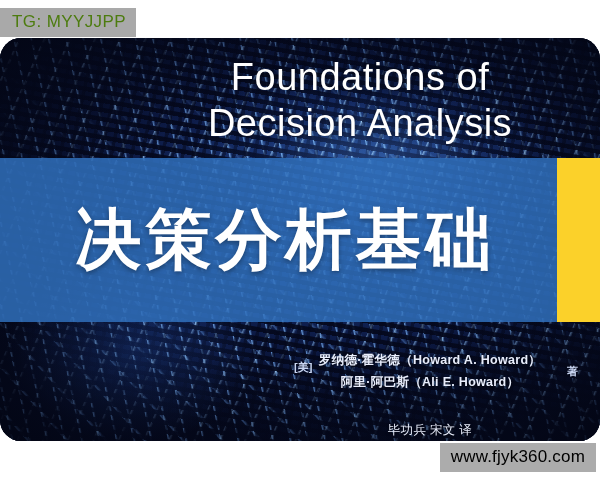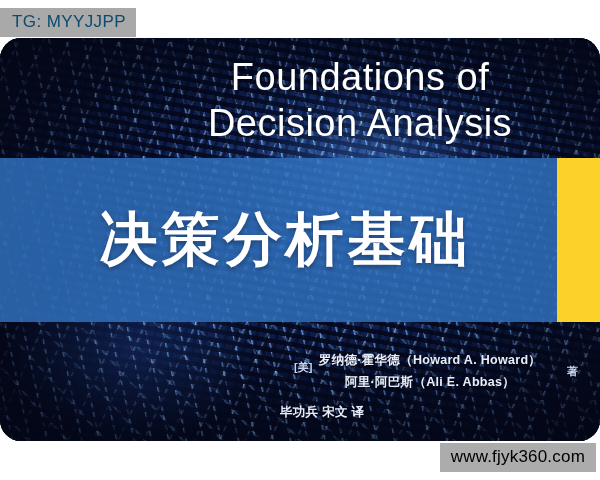--- a/index.html
+++ b/index.html
@@ -175,21 +175,21 @@
     left: 0;
     top: 0;
     width: 557px;
     height: 164px;
     display: flex;
     align-items: center;
     justify-content: center;
     color: #ffffff;
     font-family: "Liberation Serif", "DejaVu Serif", serif;
     font-weight: 700;
-    font-size: 58px;
+    font-size: 66px;
     letter-spacing: 4px;
     text-shadow: 0 2px 5px rgba(0,0,0,.35);
     padding-left: 14px;
     box-sizing: border-box;
   }
 
   
   #authors {
     position: absolute;
     left: 280px;
@@ -213,35 +213,36 @@
   .mark-left  { left: 14px; }
   .mark-right { right: 2px; top: 14px; }
   .author-line {
     font-size: 12.5px;
     font-weight: 700;
     line-height: 1.75;
     letter-spacing: .3px;
     text-shadow: 0 1px 3px rgba(0,0,0,.6);
   }
   #translator {
-    margin-top: 10px;
+    margin-top: 28px;
+    text-align: center;
     font-size: 12.5px;
-    font-weight: 700;
+    font-weight: 400;
     letter-spacing: .3px;
     text-shadow: 0 1px 3px rgba(0,0,0,.6);
   }
 
   
   #watermark-top {
     position: absolute;
     left: 0;
     top: 8px;
     padding: 4px 10px 5px 12px;
     background: rgba(150,150,150,.82);
-    color: #0c4a6e;
+    color: #4d7c0f;
     font-family: "Liberation Sans", sans-serif;
     font-size: 17px;
     letter-spacing: .4px;
     line-height: 1.15;
   }
   #watermark-bottom {
     position: absolute;
     right: 4px;
     bottom: 8px;
     padding: 4px 11px 5px 11px;
@@ -276,21 +277,21 @@
       <div id="band-blue"></div>
       <div id="band-yellow"></div>
       <div id="chinese-title">决策分析基础</div>
     </div>
 
     <div id="authors">
       <div class="author-row">
         <span class="byline-mark mark-left">[美]</span>
         <span class="byline-mark mark-right">著</span>
         <div class="author-line">罗纳德·霍华德（Howard A. Howard）</div>
-        <div class="author-line">阿里·阿巴斯（Ali E. Abbas）</div>
+        <div class="author-line">阿里·阿巴斯（Ali E. Howard）</div>
       </div>
       <div id="translator">毕功兵 宋文  译</div>
     </div>
 
   </div>
 
   <div id="watermark-top">TG: MYYJJPP</div>
 
   <div id="watermark-bottom">www.fjyk360.com</div>
 

